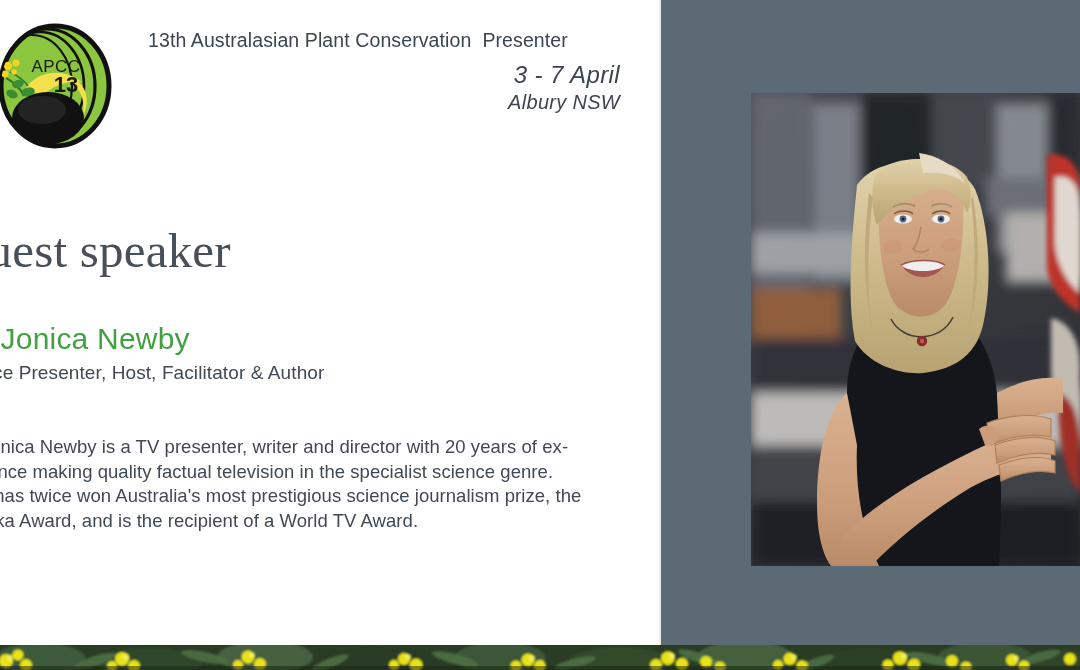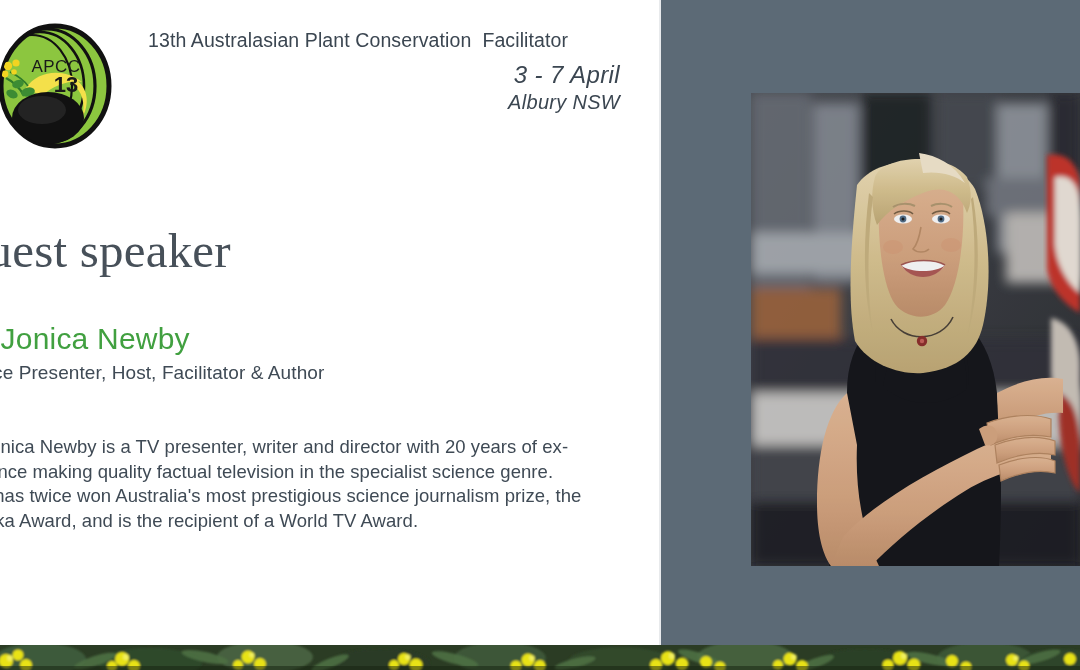--- a/index.html
+++ b/index.html
@@ -197,21 +197,21 @@
         <g clip-path="url(#podclip)">
           <ellipse cx="50" cy="96" rx="36" ry="26" fill="#111111"></ellipse>
           <ellipse cx="44" cy="88" rx="24" ry="14" fill="#2a2a2a" opacity="0.75"></ellipse>
         </g>
 
         <text x="58" y="50" font-family="'Liberation Sans',sans-serif" font-size="17" fill="#1a1a1a" text-anchor="middle" letter-spacing="0.5">APCC</text>
         <text x="68" y="70" font-family="'Liberation Sans',sans-serif" font-size="22" font-weight="600" fill="#1a1a1a" text-anchor="middle">13</text>
       </svg>
     </div>
 
-    <div class="conf-title">13th Australasian Plant Conservation  Facilitator</div>
+    <div class="conf-title">13th Australasian Plant Conservation  Presenter</div>
 
     <div class="date-block">
       <div class="date-range">3 - 7 April</div>
       <div class="date-place">Albury NSW</div>
     </div>
 
     <div class="guest-heading">Guest speaker</div>
 
     <div class="speaker-name">Dr Jonica Newby</div>
 

